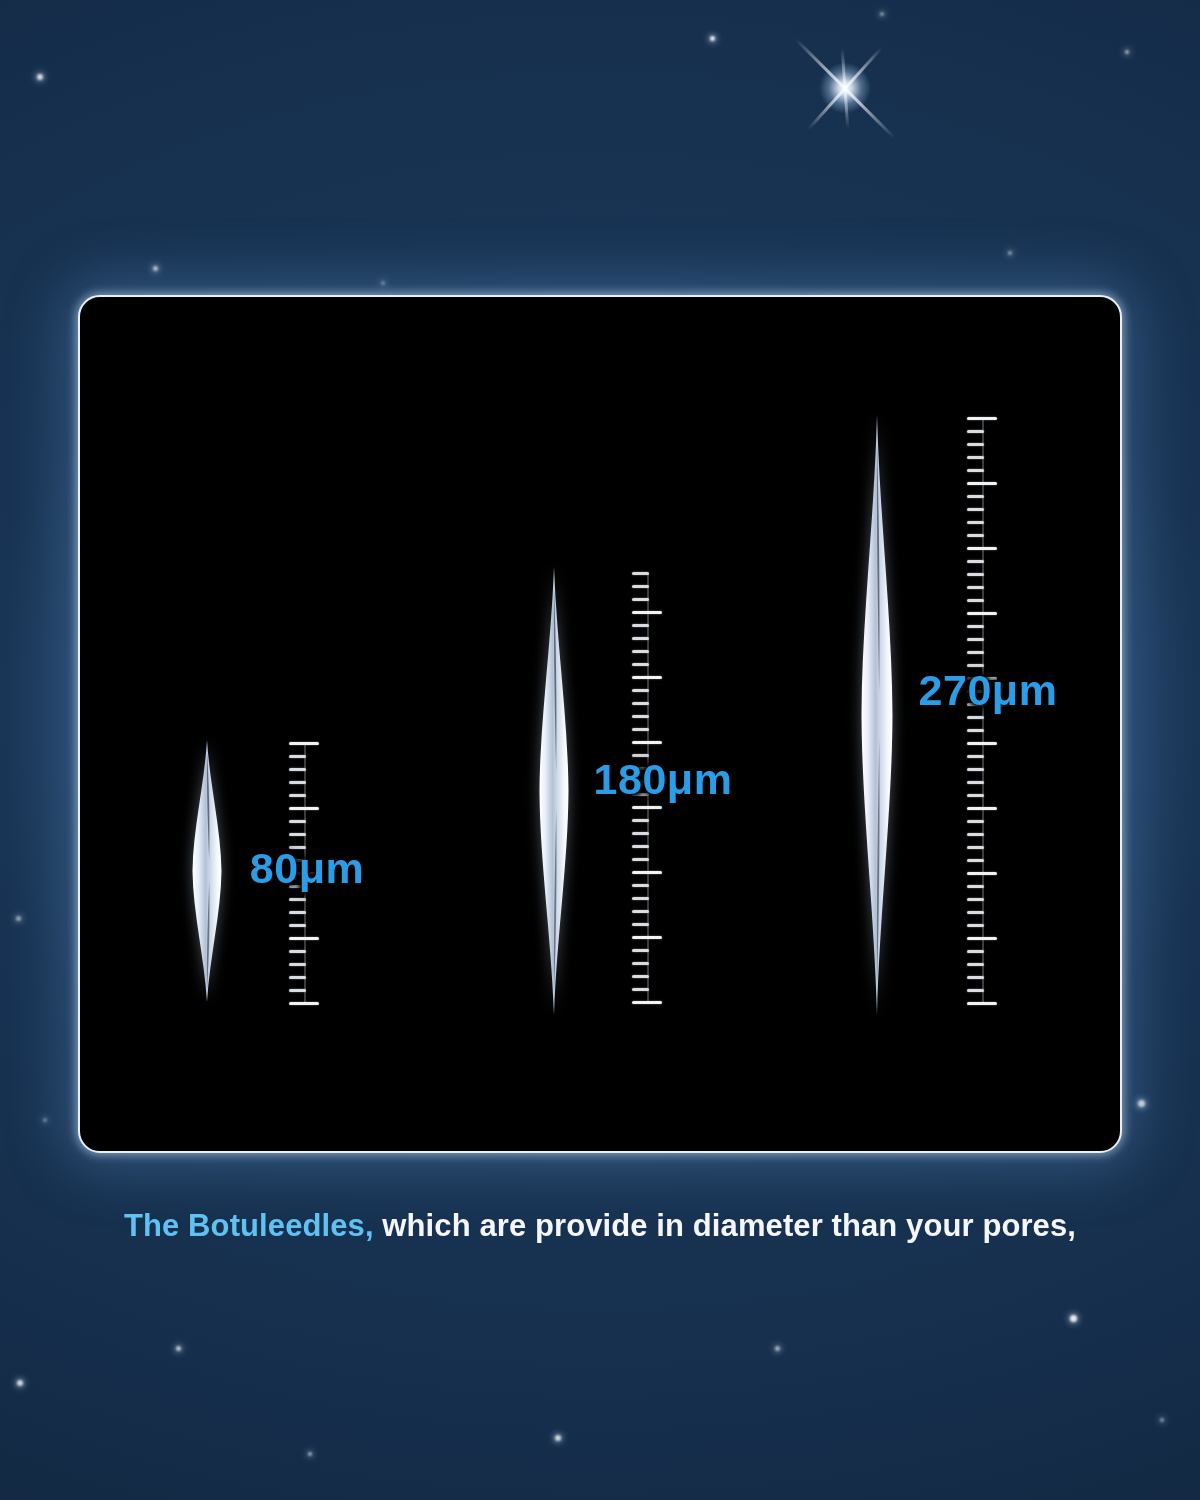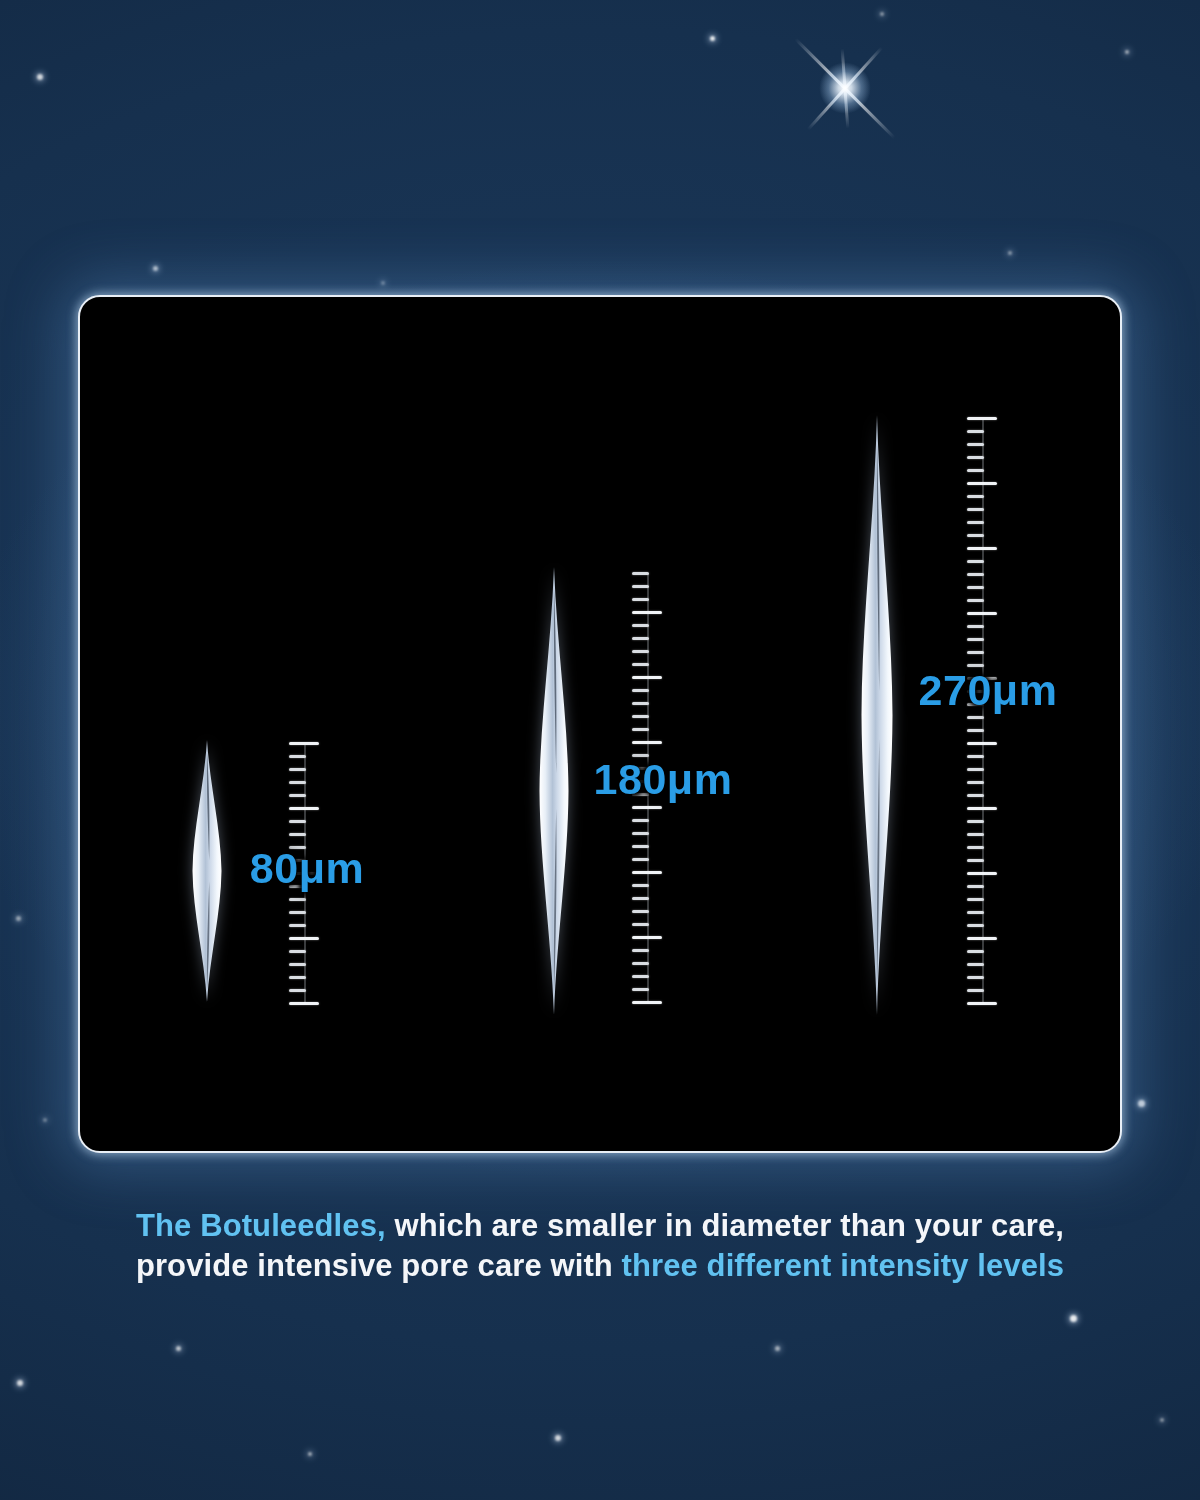--- a/index.html
+++ b/index.html
@@ -278,17 +278,16 @@
           <div class="tick" style="top: 546px;"></div>
           <div class="tick" style="top: 559px;"></div>
           <div class="tick" style="top: 572px;"></div>
           <div class="tick long" style="top: 585px;"></div>
         </div>
         <span class="um-label" style="left: 908px; top: 393px;">270μm</span>
       </div>
   </div>
 
   <div class="caption">
-    <p class="cap-line"><span class="cap-blue">The Botuleedles,</span><span class="cap-white"> which are smaller in diameter than your care,</span></p>
-    <p class="cap-line"><span class="cap-white">provide intensive pore care with </span><span class="cap-blue">three different intensity levels</span></p>
+    <p class="cap-line"><span class="cap-blue">The Botuleedles,</span><span class="cap-white"> which are provide in diameter than your pores,</span></p>
   </div>
 
 </div>
 
 </body></html>

